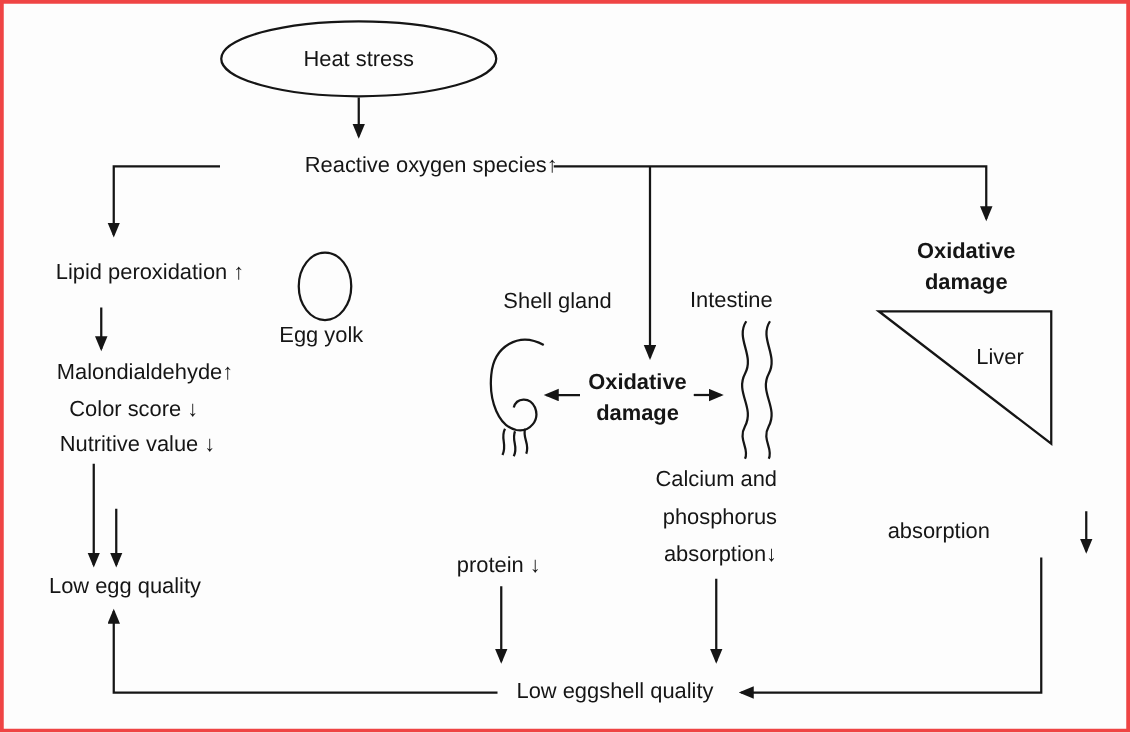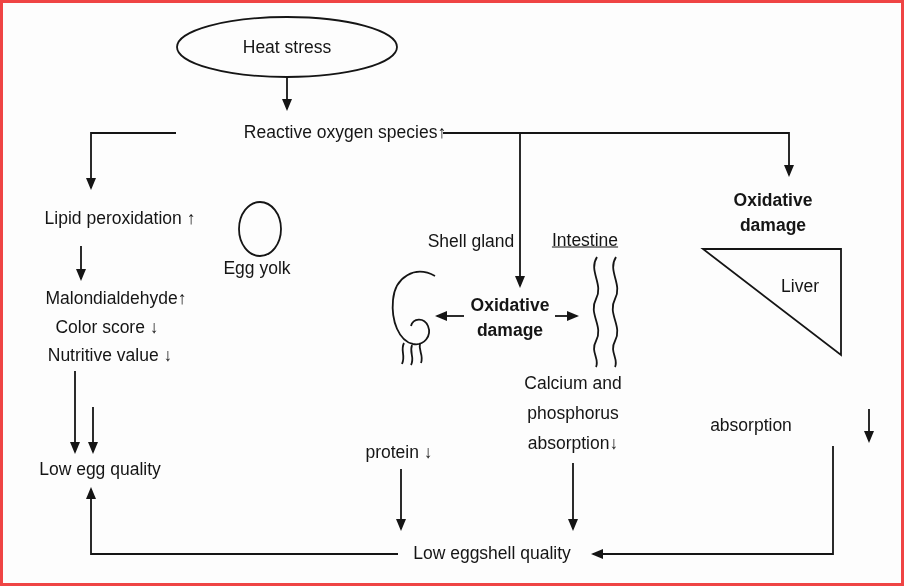--- a/index.html
+++ b/index.html
@@ -73,26 +73,26 @@
   </svg>
 
   <div class="lbl" style="left:284px; top:44px;">Heat stress</div>
   <div class="lbl" style="left:307px; top:129px;margin-left:35px;">Reactive oxygen species↑</div>
   <div class="lbl" style="left:117px; top:215px;">Lipid peroxidation ↑</div>
   <div class="lbl" style="left:254px; top:265px;">Egg yolk</div>
   <div class="lbl" style="left:113px; top:295px;text-align:center;">Malondialdehyde↑</div>
   <div class="lbl" style="left:107px; top:352px;">Nutritive value ↓</div>
   <div class="lbl" style="left:104px; top:324px;">Color score ↓</div>
   <div class="lbl" style="left:97px;  top:466px;">Low egg quality</div>
-  <div class="lbl" style="left:468px; top:238px;text-align:center;">Shell gland</div>
-  <div class="lbl" style="left:582px; top:237px;text-decoration:underline;">Intestine</div>
+  <div class="lbl" style="left:443px; top:238px;text-align:center;">Shell gland</div>
+  <div class="lbl" style="left:582px; top:237px;">Intestine</div>
   <div class="lbl multi" style="left:507px; top:315px;">Oxidative
 damage</div>
   <div class="lbl" style="left:396px; top:449px;">protein ↓</div>
-  <div class="lbl tall" style="left:570px; top:410px;">Calcium and
+  <div class="lbl tall" style="left:570px; top:410px;text-align:right;">Calcium and
 phosphorus
 absorption↓</div>
   <div class="lbl multi" style="left:770px; top:210px;">Oxidative
 damage</div>
   <div class="lbl" style="left:797px; top:283px;">Liver</div>
   <div class="lbl" style="left:748px; top:422px;">absorption</div>
   <div class="lbl" style="left:489px; top:550px;">Low eggshell quality</div>
 
 </div>
 

